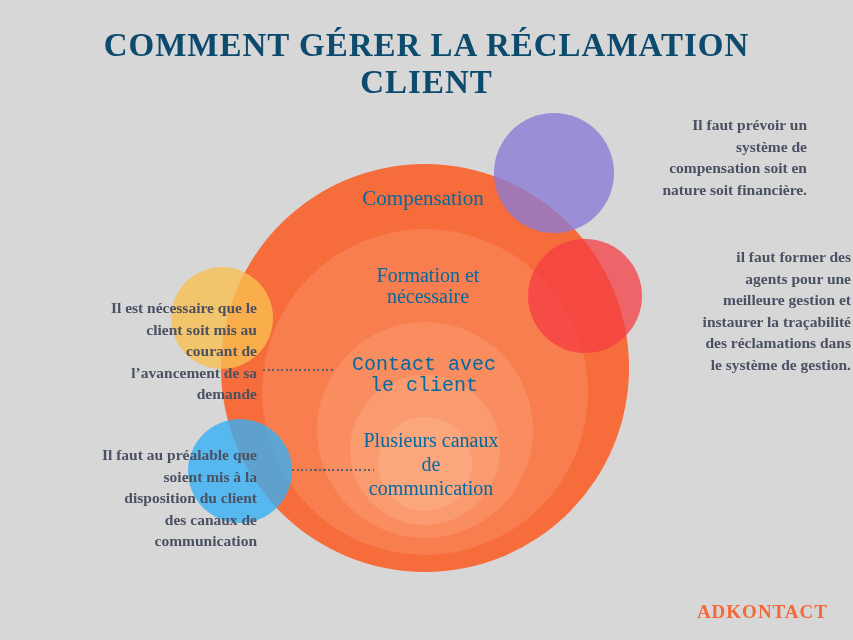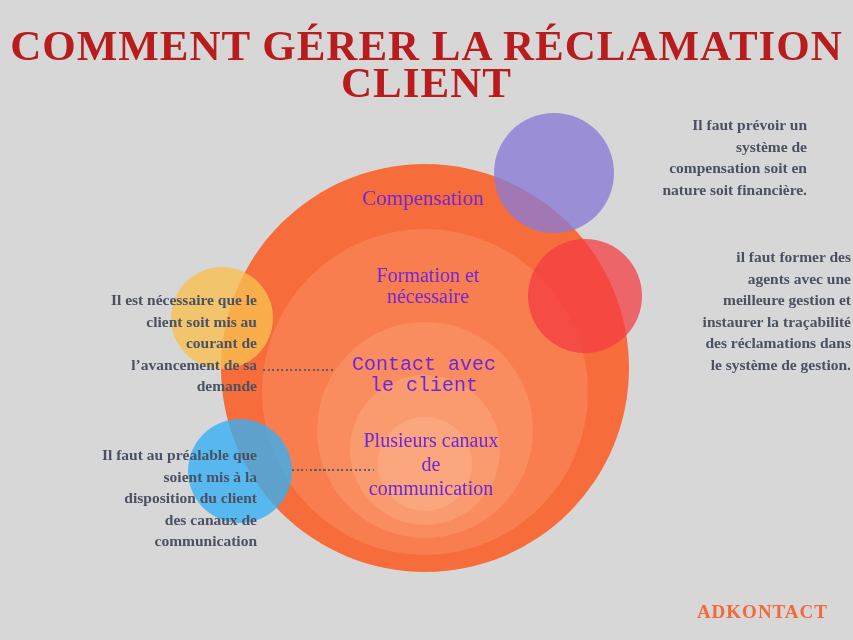--- a/index.html
+++ b/index.html
@@ -5,22 +5,22 @@
   html,body{margin:0;padding:0;background:#bfbfbf;}
   .canvas{
     position:relative;width:853px;height:640px;overflow:hidden;
     background:#D7D7D7;
     font-family:"Liberation Serif", serif;
   }
   
   .title{
     position:absolute;top:27px;left:0;width:853px;
     text-align:center;white-space:pre-line;
-    font-weight:700;font-size:43px;line-height:37px;letter-spacing:1px;
-    color:#b91c1c;
+    font-weight:700;font-size:33px;line-height:37px;letter-spacing:1px;
+    color:#0c4a6e;
   }
   .brand{
     position:absolute;top:601px;right:25px;
     font-weight:700;font-size:19px;letter-spacing:1px;
     color:#F4683A;
     margin-left:32px;
   }
   
   .circle{position:absolute;border-radius:50%;}
   .ring1{left:221px;top:164px;width:408px;height:408px;background:#F76C3B;}
@@ -37,34 +37,34 @@
   
   .dotted{
     position:absolute;height:2px;
     background-image:repeating-linear-gradient(to right,#566073 0 2px,transparent 2px 4.5px);
   }
   .dl1{left:263px;top:369px;width:70px;}
   .dl2{left:292px;top:469px;width:82px;}
   
   .ring-label{
     position:absolute;width:250px;text-align:center;white-space:pre-line;
-    color:#6d28d9;font-weight:400;
+    color:#0369a1;font-weight:400;
   }
   .lbl-compensation{left:298px;top:186px;font-size:21px;line-height:24px;}
   .lbl-formation{left:303px;top:265px;font-size:20px;line-height:21px;}
   .lbl-contact{left:299px;top:354px;font-size:20px;line-height:21px;font-family:Liberation Mono, monospace;}
   .lbl-canaux{left:306px;top:428px;font-size:20px;line-height:24px;}
   
   .annotation{
     position:absolute;white-space:pre-line;text-align:right;
     color:#4A5162;font-weight:700;font-size:15.5px;line-height:21.5px;
   }
   .an-compensation{left:597px;top:114px;width:210px;}
   .an-formation{left:641px;top:246px;width:210px;}
-  .an-contact{left:47px;top:289px;width:210px;}
+  .an-contact{left:47px;top:297px;width:210px;}
   .an-canaux{left:47px;top:444px;width:210px;}
 </style>
 </head>
 <body>
 
 <div class="canvas">
 
   <div class="title">COMMENT GÉRER LA RÉCLAMATION
 CLIENT</div>
 
@@ -89,21 +89,21 @@
   <div class="sat sat-purple"></div>
   <div class="sat sat-red"></div>
   <div class="sat sat-yellow"></div>
   <div class="sat sat-blue"></div>
 
   <div class="annotation an-compensation">Il faut prévoir un
 système de
 compensation soit en
 nature soit financière.</div>
   <div class="annotation an-formation">il faut former des
-agents avec une
+agents pour une
 meilleure gestion et
 instaurer la traçabilité
 des réclamations dans
 le système de gestion.</div>
   <div class="annotation an-contact">Il est nécessaire que le
 client soit mis au
 courant de
 l’avancement de sa
 demande</div>
   <div class="annotation an-canaux">Il faut au préalable que

